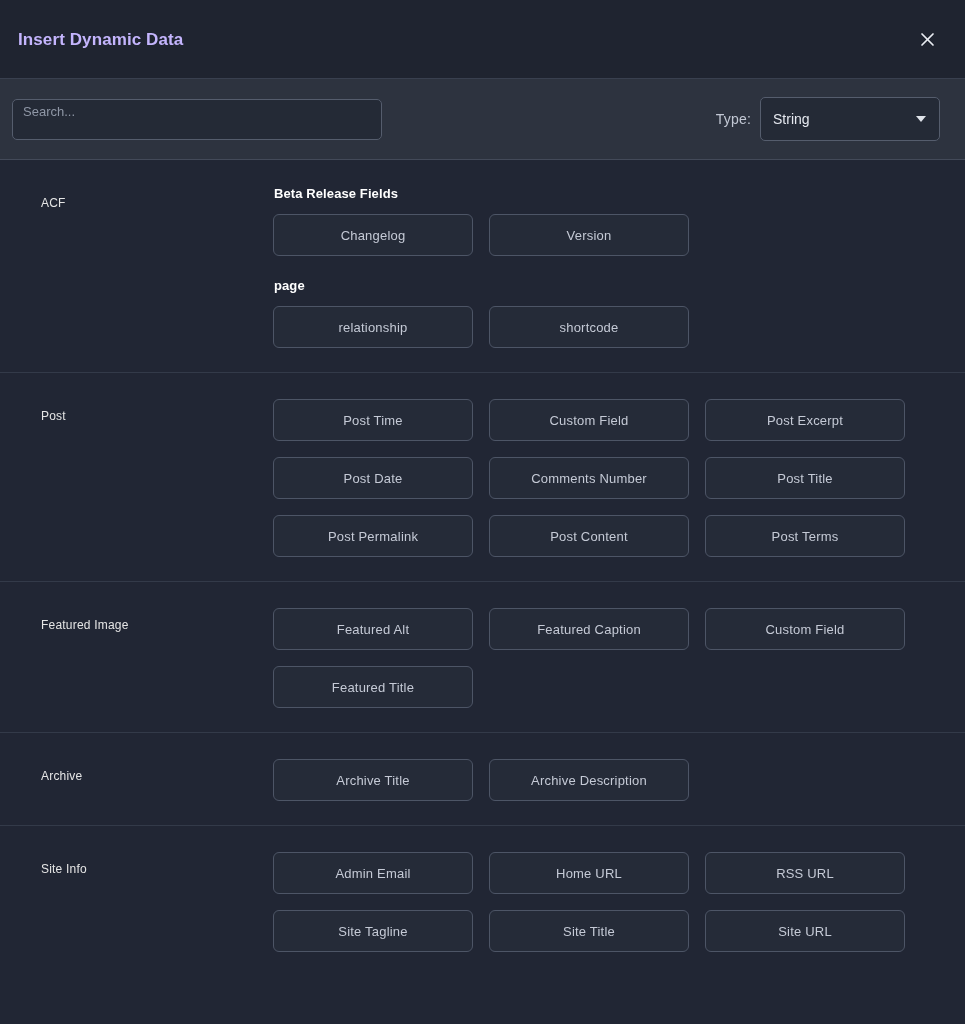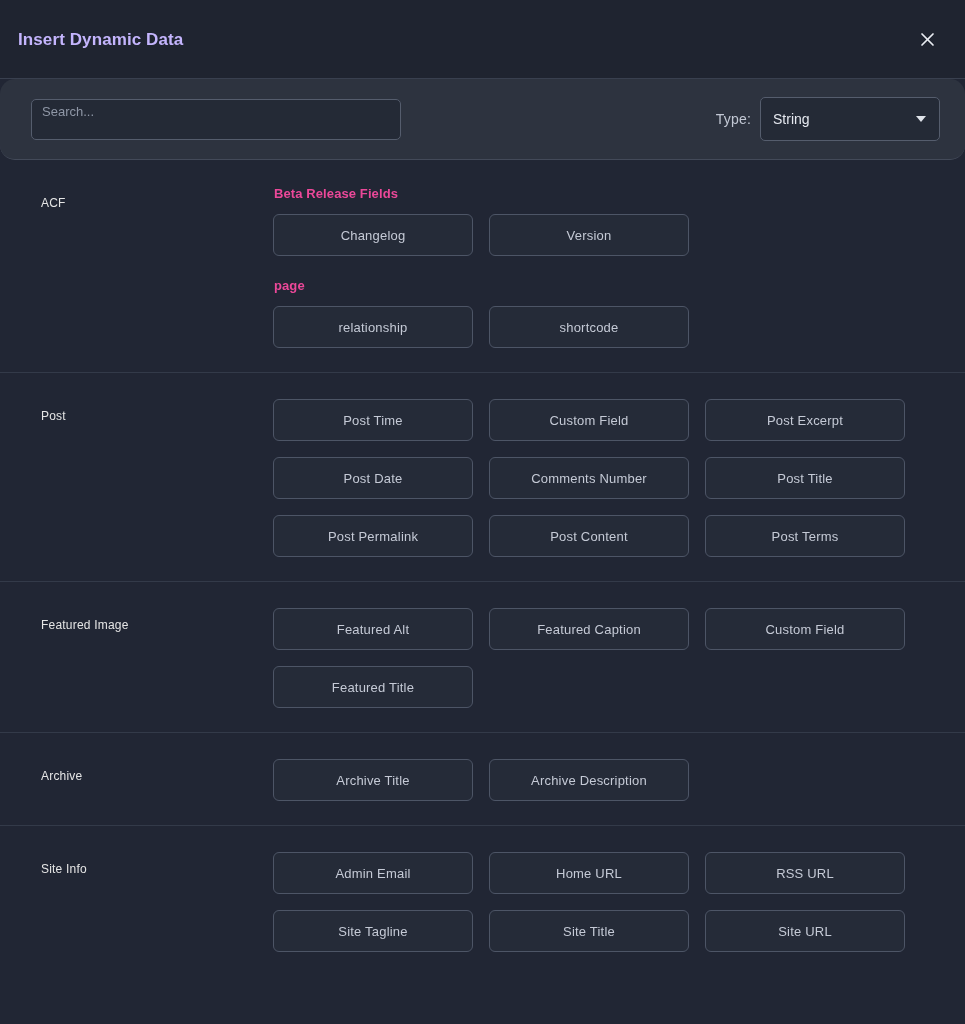--- a/index.html
+++ b/index.html
@@ -58,22 +58,21 @@
   .close-btn svg { display: block; }
 
   
   .toolbar {
     height: 81px;
     min-height: 81px;
     background: #2d333f;
     border-bottom: 1px solid #434a59;
     display: flex;
     align-items: center;
-    padding: 0 25px 0 31px;
-    border-radius: 15px;
+    padding: 0 25px 0 12px;
   }
 
   .search-field {
     width: 370px;
     height: 41px;
     background: #242a36;
     border: 1px solid #555d6d;
     border-radius: 5px;
     color: #c9ced9;
     font-family: "Liberation Sans", sans-serif;
@@ -157,21 +156,21 @@
   .section-content {
     flex: 1;
     padding-right: 25px;
   }
 
   .group + .group { margin-top: 22px; }
 
   .group-title {
     font-size: 13px;
     font-weight: bold;
-    color: #ec4899;
+    color: #ffffff;
     margin-bottom: 13px;
     padding-left: 1px;
     letter-spacing: .1px;
   }
 
   .btn-grid {
     display: grid;
     grid-template-columns: repeat(3, 200px);
     gap: 16px;
   }

